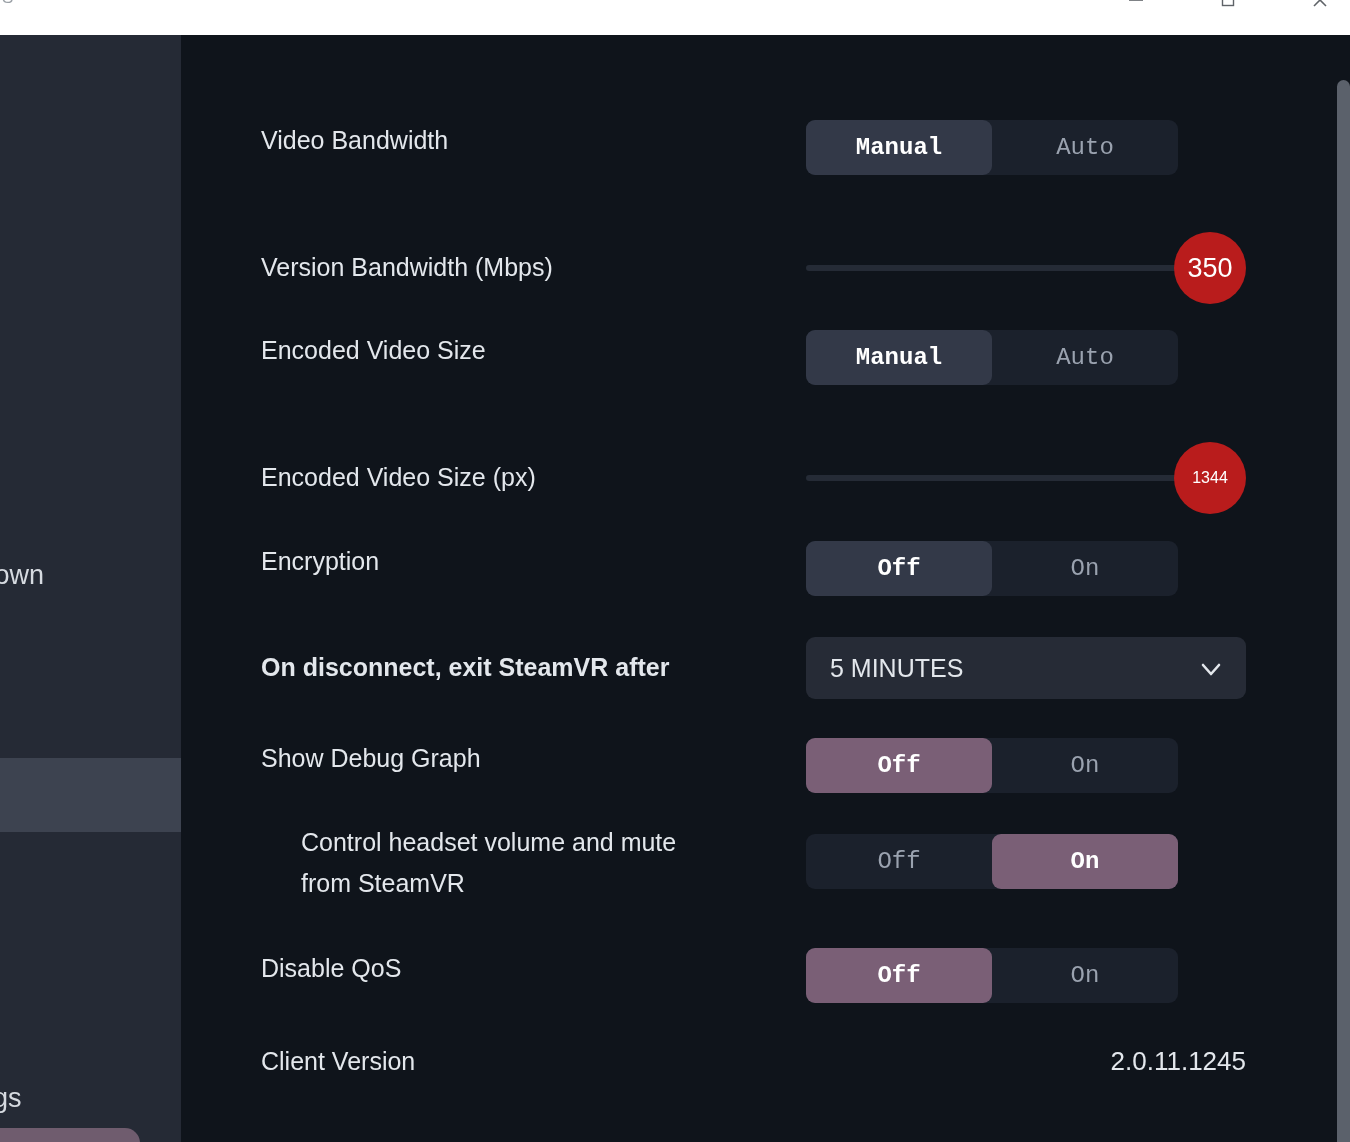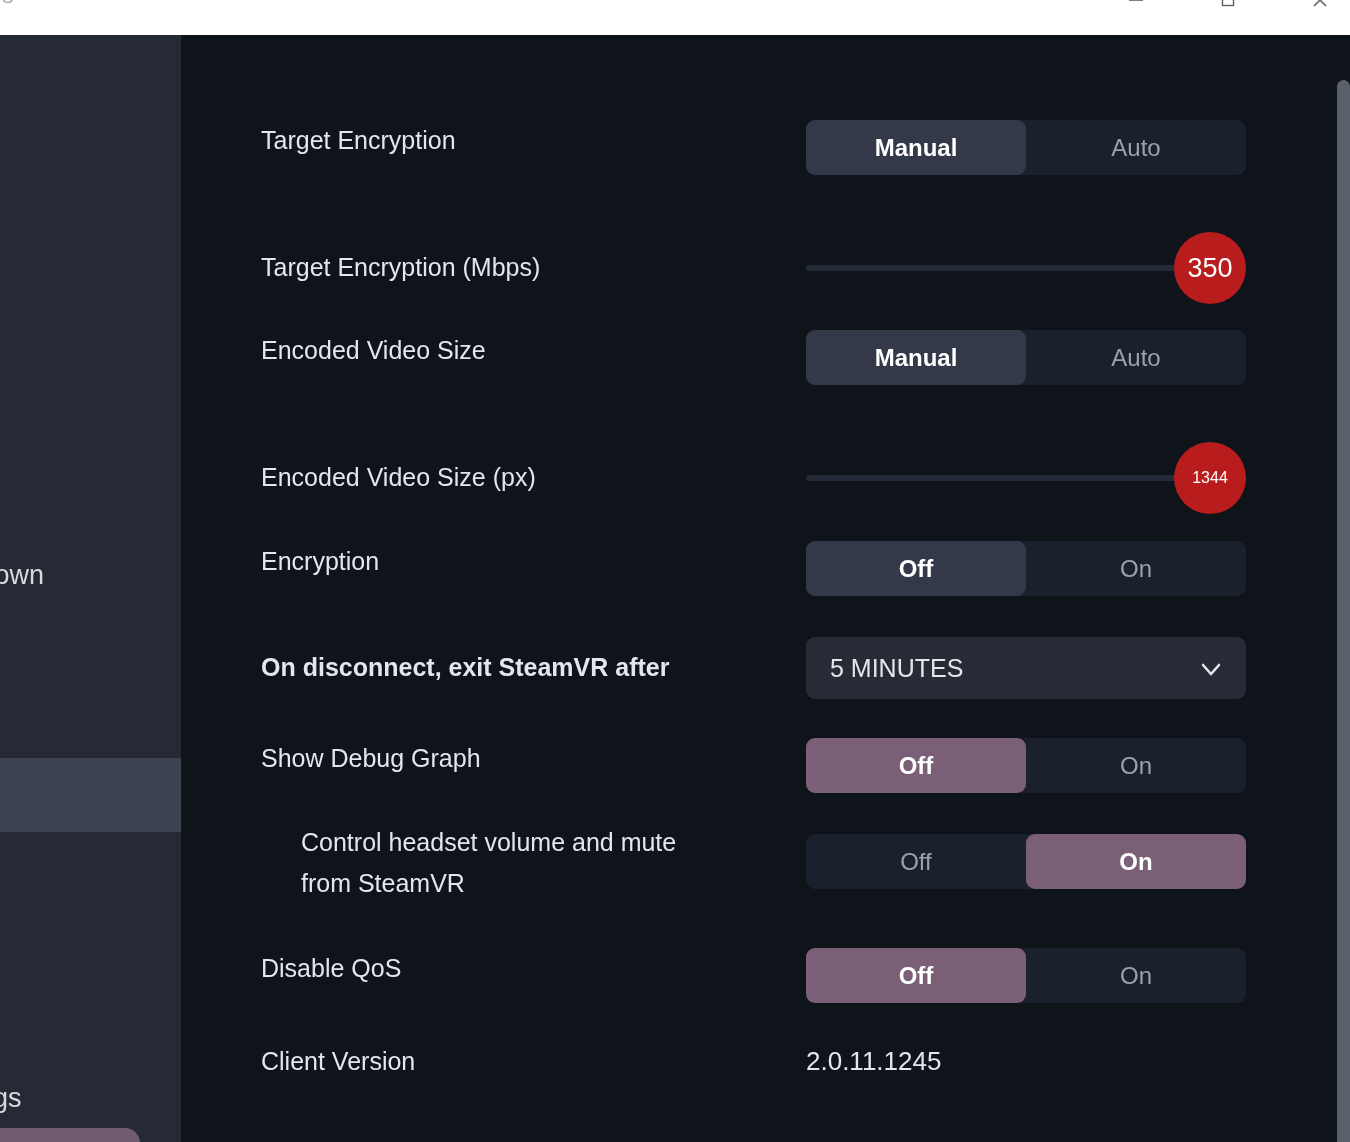--- a/index.html
+++ b/index.html
@@ -101,24 +101,25 @@
     font-size: 25px;
     color: #e3e7ec;
     line-height: 41px;
     white-space: pre-line;
   }
 
   
   .seg {
     position: absolute;
     left: 625px;
-    width: 440px; height: 55px;
+    width: 372px; height: 55px;
     background: #1b212c;
     border-radius: 9px;
     display: flex;
+    font-family: Liberation Mono, monospace;
   }
   .seg-opt {
     flex: 1 1 50%;
     display: flex;
     align-items: center;
     justify-content: center;
     font-size: 24px;
     color: #9aa2af;
     border-radius: 9px;
     height: 55px;
@@ -182,21 +183,21 @@
     right: 22px; top: 19px;
     width: 26px; height: 26px;
     color: #e3e7ec;
   }
 
   
   .row-value {
     position: absolute;
     left: 625px;
     width: 440px;
-    text-align: left;
+    text-align: right;
     font-size: 26px;
     color: #e3e7ec;
     line-height: 41px;
   }
 
   
   .scrollbar-thumb {
     position: absolute;
     left: 1337px; top: 45px;
     width: 13px; height: 1097px;
@@ -239,29 +240,29 @@
   <div class="sidebar">
     <div class="sidebar-selected"></div>
     <div class="sidebar-label" id="sb-shutdown">tdown</div>
     <div class="sidebar-label" id="sb-settings">ings</div>
     <div class="sidebar-cta"></div>
   </div>
 
   <div class="pane">
 
     <div class="row" style="top:85px;">
-      <div class="row-label">Target Encryption</div>
+      <div class="row-label">Video Bandwidth</div>
       <div class="seg" style="top:0;">
         <div class="seg-opt active">Manual</div>
         <div class="seg-opt">Auto</div>
       </div>
     </div>
 
     <div class="row" style="top:197px;">
-      <div class="row-label" style="top:15px;">Target Encryption (Mbps)</div>
+      <div class="row-label" style="top:15px;">Version Bandwidth (Mbps)</div>
       <div class="slider" style="top:0;">
         <div class="slider-track"></div>
         <div class="slider-thumb big">350</div>
       </div>
     </div>
 
     <div class="row" style="top:295px;">
       <div class="row-label">Encoded Video Size</div>
       <div class="seg" style="top:0;">
         <div class="seg-opt active">Manual</div>

